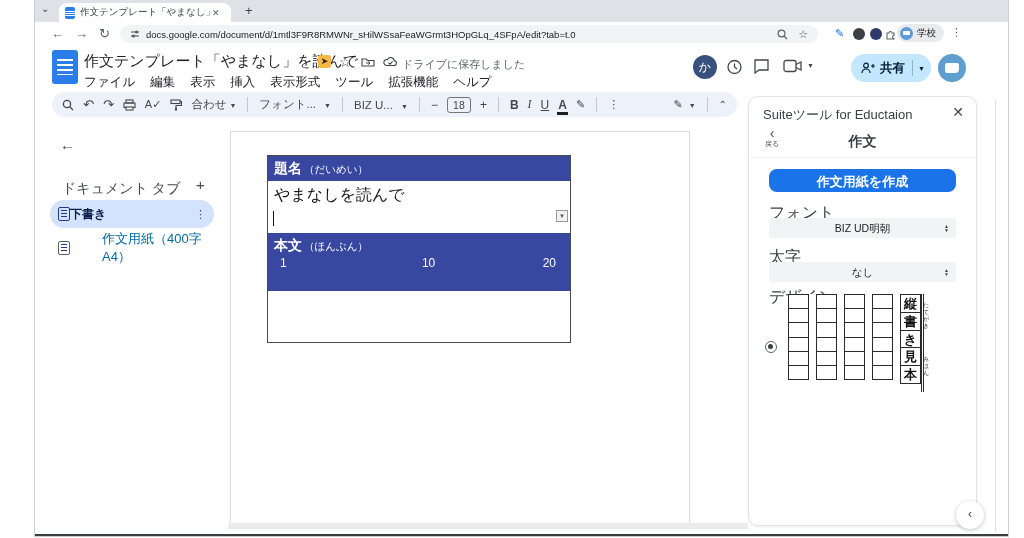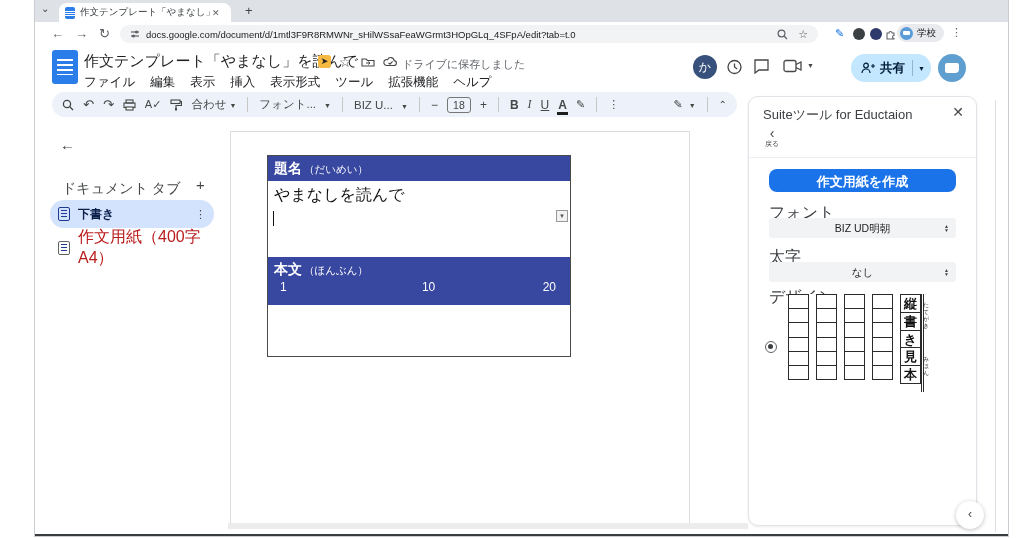--- a/index.html
+++ b/index.html
@@ -62,21 +62,21 @@
   #ta-color { position:relative; font-size:12px; font-weight:bold; }
   #ta-color::after { content:""; position:absolute; left:-1px; right:-1px; bottom:-3px; height:3px; background:#1f1f1f; }
 
   
   .ruler-tri { width:0; height:0; border-left:4px solid transparent; border-right:4px solid transparent; border-top:6px solid #4285f4; }
   .ruler-bar { width:8px; height:2.5px; background:#4285f4; margin-bottom:1px; }
 
   
   #sidebar { position:absolute; left:1px; top:118px; width:192px; height:412px; background:#fff; }
   #doc-tabs-label { position:absolute; left:26px; top:62px; font-size:14px; color:#444746; }
-  .side-item { position:absolute; left:14px; width:164px; display:flex; align-items:center; gap:8px; padding:0 8px; }
+  .side-item { position:absolute; left:14px; width:164px; display:flex; align-items:center; padding:0 8px; }
   .doc-ic { width:12px; height:14px; border:1.4px solid #1f3a93; border-radius:2px; position:relative; flex:0 0 auto; }
   .doc-ic::after { content:""; position:absolute; left:1.5px; top:2px; width:6px; height:7px;
      background:linear-gradient(#1f3a93 0 1.2px,transparent 1.2px 3px,#1f3a93 3px 4.2px,transparent 4.2px 6px,#1f3a93 6px 7px); }
 
   
   #canvas { position:absolute; left:193px; top:118px; width:520px; height:412px; background:#fff; }
   #page { position:absolute; left:2px; top:13px; width:460px; height:396px; background:#fff; border:1px solid #dadce0; border-bottom:none; }
   #copyright { position:absolute; left:36px; top:29px; width:304px; text-align:right; font-size:6px; color:#555; transform:scale(.85); transform-origin:right; white-space:nowrap; }
   #doc-table { position:absolute; left:36px; top:23px; width:304px; border:1px solid #4a4a4a; }
   .blue-row { background:#3847a0; color:#fff; padding:3px 6px; }
@@ -265,59 +265,60 @@
     <span class="abs" style="left:24px;top:18px;font-size:15px;color:#444746;">←</span>
     <span id="doc-tabs-label">ドキュメント タブ</span>
     <span class="abs" style="left:160px;top:58px;font-size:15px;color:#444746;">+</span>
     <div class="side-item" style="top:82px;height:28px;background:#d3e3fd;border-radius:14px;">
       <span class="doc-ic"></span>
       <span style="font-size:12px;font-weight:bold;color:#0b1f4b;flex:1;">下書き</span>
       <span style="font-size:11px;color:#444746;">⋮</span>
     </div>
     <div class="side-item" style="top:118px;height:24px;">
       <span class="doc-ic" style="border-color:#5f6368;"></span>
-      <span style="font-size:16px;color:#b91c1c;">作文用紙（400字A4）</span>
+      <span style="font-size:13px;color:#0369a1;margin-left:32px;">作文用紙（400字A4）</span>
     </div>
   </div>
 
   <div id="canvas">
     <div id="page">
       <div id="copyright">© こどもSuite  All rights reserved  Template-0237-1</div>
       <div id="doc-table">
         <div class="blue-row">
           <span class="hd">題名</span><span class="ruby">（だいめい）</span>
         </div>
         <div class="white-row" style="height:24px;">
           <span style="position:absolute;left:6px;top:4px;font-size:16px;color:#111;">やまなしを読んで</span>
         </div>
         <div class="white-row" style="height:28px;">
           <span style="position:absolute;left:5px;top:6px;width:1px;height:15px;background:#111;"></span>
           <span style="position:absolute;right:2px;top:5px;width:12px;height:12px;border:1px solid #999;background:#f2f2f2;font-size:6px;text-align:center;line-height:11px;color:#555;">▼</span>
         </div>
-        <div class="blue-row" style="padding-bottom:8px;margin-top:24px;">
+        <div class="blue-row" style="padding-bottom:18px;">
           <span class="hd">本文</span><span class="ruby">（ほんぶん）</span>
           <div id="ruler-nums">
             <span>1</span>
             <span style="position:absolute;left:51%;">10</span>
             <span style="position:absolute;right:8px;">20</span>
           </div>
         </div>
         <div class="white-row" style="height:51px;"></div>
       </div>
     </div>
     <div id="hscroll"></div>
   </div>
 
   <div id="panel">
     <span id="panel-title">Suiteツール for Eductaion</span>
     <span id="panel-close">✕</span>
     <div id="panel-back">
       <div class="chv">‹</div>
       <div class="bl">戻る</div>
     </div>
+    <div id="panel-page-title">作文</div>
     <div id="panel-divider"></div>
     <button id="create-btn">作文用紙を作成</button>
     <span class="panel-label" style="top:106px;">フォント</span>
     <div class="panel-select" style="top:121px;">
       <span>BIZ UD明朝</span>
       <span class="unfold">
           <span>▲</span>
           <span>▼</span>
         </span>
     </div>

